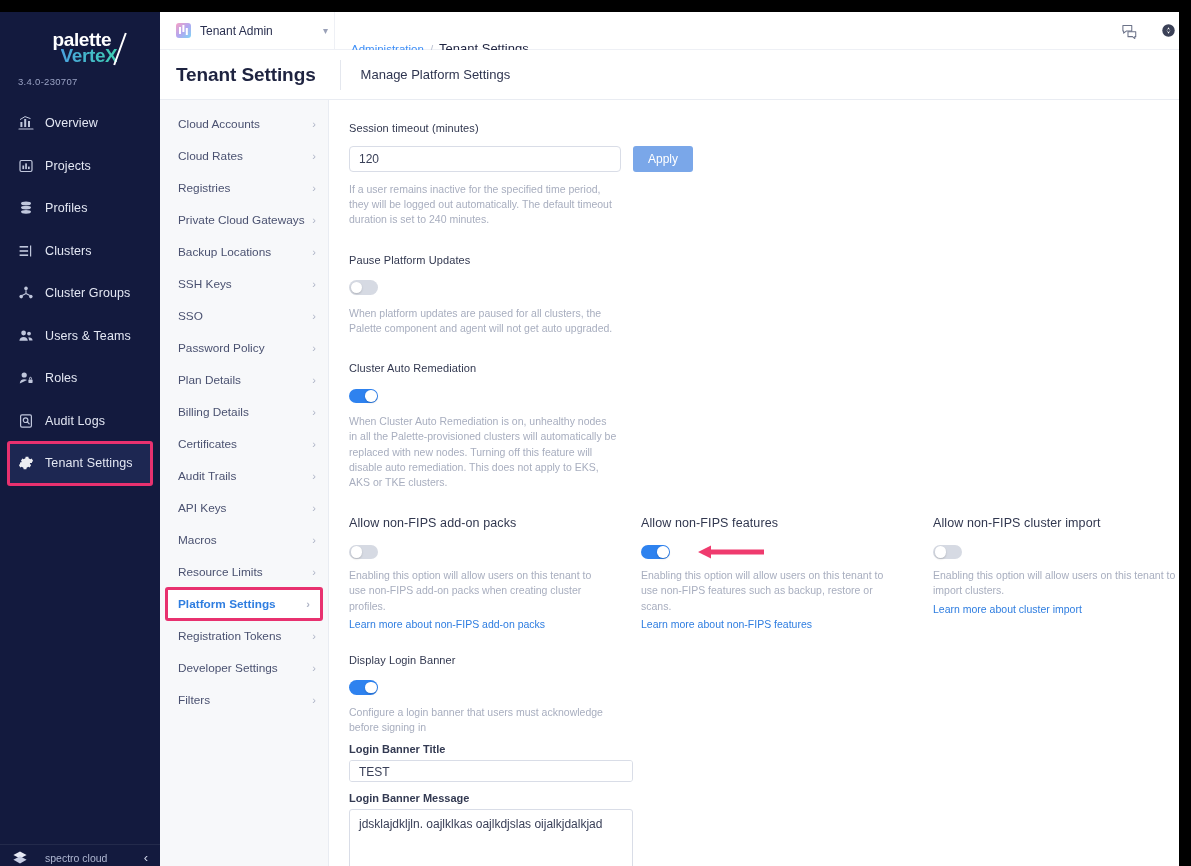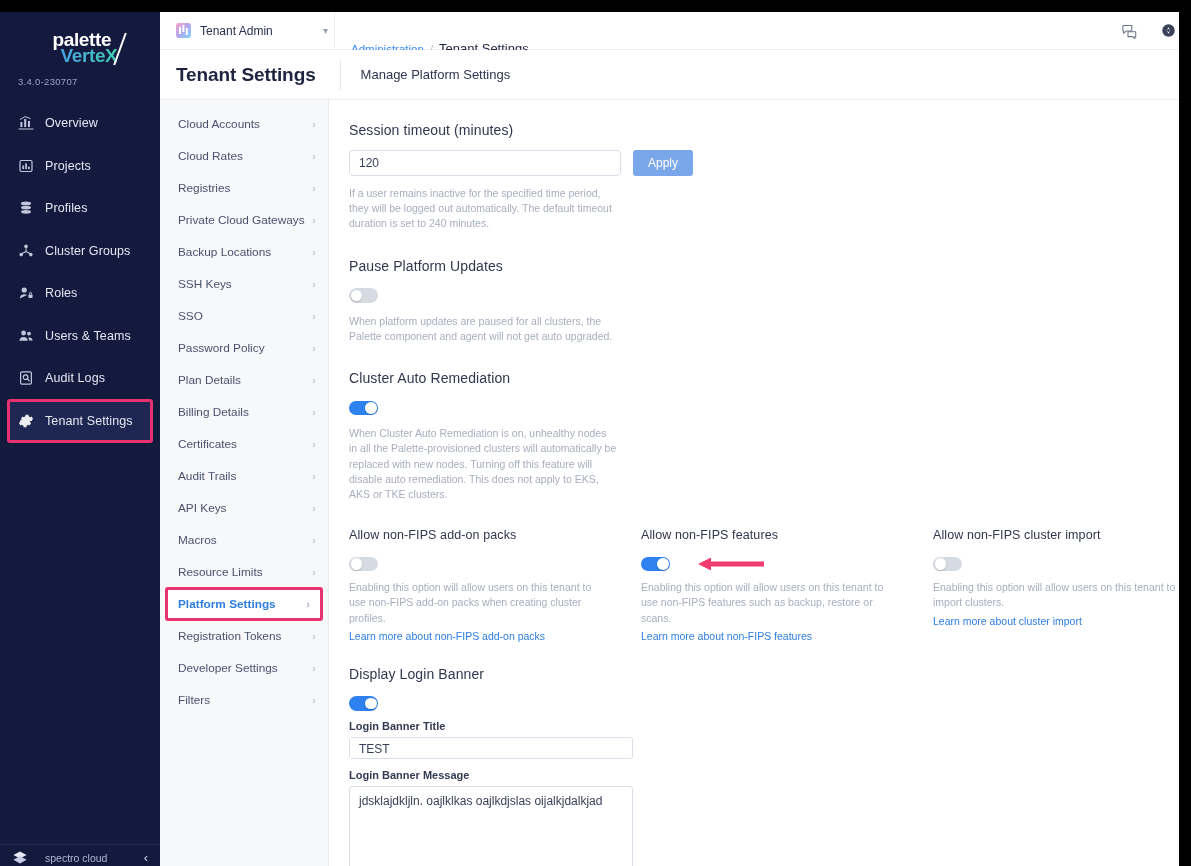--- a/index.html
+++ b/index.html
@@ -143,21 +143,21 @@
   .sm-item .sm-chev { margin-left: auto; color: #aeb4c6; font-size: 11px; }
   .sm-item.active { color: #2e7de0; background: #ffffff; font-weight: 600; }
   .sm-item.highlighted {
     outline: 3px solid #e8316f; outline-offset: -2px;
     margin: 0 6px; padding-left: 12px; border-radius: 2px;
     background: #ffffff;
   }
 
   
   .content { flex: 1; padding: 22px 0 0 20px; overflow: hidden; position: relative; background:#fff; }
-  .sec-title { font-size: 14px; color: #31374f; margin-bottom: 12px; letter-spacing: .1px; }
+  .sec-title { font-size: 11px; color: #31374f; margin-bottom: 12px; letter-spacing: .1px; }
   .sec-title.small { font-size: 12.5px; }
   .row-inline { display: flex; align-items: center; gap: 12px; }
   .text-input {
     width: 272px; height: 26px;
     border: 1px solid #d9dde7; border-radius: 4px;
     padding: 0 9px; font-size: 12px; color: #3a4058;
     font-family: "Liberation Sans", sans-serif; background: #fff;
     outline: none;
   }
   .btn-primary {
@@ -249,49 +249,58 @@
 
       <div class="nav-item">
         <svg class="nav-ico" viewBox="0 0 16 16">
           <ellipse cx="8" cy="3.4" rx="5" ry="1.9" fill="#cfd6ea"></ellipse>
           <ellipse cx="8" cy="7.6" rx="5" ry="1.9" fill="#cfd6ea"></ellipse>
           <ellipse cx="8" cy="11.8" rx="5" ry="1.9" fill="#cfd6ea"></ellipse>
         </svg>
         <span>Profiles</span>
       </div>
 
+      <div class="nav-item">
+        <svg class="nav-ico" viewBox="0 0 16 16">
+          <rect x="1.6" y="3" width="8.5" height="1.6" fill="#cfd6ea"></rect>
+          <rect x="1.6" y="7.2" width="8.5" height="1.6" fill="#cfd6ea"></rect>
+          <rect x="1.6" y="11.4" width="8.5" height="1.6" fill="#cfd6ea"></rect>
+          <path d="M12.6 2.6v10.8" stroke="#cfd6ea" stroke-width="1.2"></path>
+        </svg>
+        <span>Clusters</span>
+      </div>
 
       <div class="nav-item">
         <svg class="nav-ico" viewBox="0 0 16 16">
           <circle cx="8" cy="3.4" r="1.8" fill="#cfd6ea"></circle>
           <circle cx="3.2" cy="11.6" r="1.8" fill="#cfd6ea"></circle>
           <circle cx="12.8" cy="11.6" r="1.8" fill="#cfd6ea"></circle>
           <path d="M8 5.2v3.2M8 8.4 4.2 10.6M8 8.4 11.8 10.6" stroke="#cfd6ea" stroke-width="1.1" fill="none"></path>
         </svg>
         <span>Cluster Groups</span>
       </div>
 
       <div class="nav-item">
         <svg class="nav-ico" viewBox="0 0 16 16">
+          <circle cx="5.6" cy="5" r="2.4" fill="#cfd6ea"></circle>
+          <circle cx="11" cy="5.6" r="1.9" fill="#cfd6ea"></circle>
+          <path d="M1.4 12.8c0-2.4 1.9-3.8 4.2-3.8s4.2 1.4 4.2 3.8z" fill="#cfd6ea"></path>
+          <path d="M10.4 9.2c2 0 4.2 1 4.2 3.2h-3.4" fill="#cfd6ea"></path>
+        </svg>
+        <span>Users &amp; Teams</span>
+      </div>
+
+      <div class="nav-item">
+        <svg class="nav-ico" viewBox="0 0 16 16">
           <circle cx="6.2" cy="5" r="2.6" fill="#cfd6ea"></circle>
           <path d="M1.8 13.4c0-2.6 2-4.2 4.4-4.2 1.1 0 2.1.3 2.9.9" fill="#cfd6ea"></path>
           <rect x="10.4" y="9.4" width="4.2" height="3.6" rx=".7" fill="#cfd6ea"></rect>
           <path d="M11.6 9.4V8.2a.9.9 0 0 1 1.8 0v1.2" stroke="#cfd6ea" stroke-width="1" fill="none"></path>
         </svg>
         <span>Roles</span>
-      </div>
-
-      <div class="nav-item">
-        <svg class="nav-ico" viewBox="0 0 16 16">
-          <circle cx="5.6" cy="5" r="2.4" fill="#cfd6ea"></circle>
-          <circle cx="11" cy="5.6" r="1.9" fill="#cfd6ea"></circle>
-          <path d="M1.4 12.8c0-2.4 1.9-3.8 4.2-3.8s4.2 1.4 4.2 3.8z" fill="#cfd6ea"></path>
-          <path d="M10.4 9.2c2 0 4.2 1 4.2 3.2h-3.4" fill="#cfd6ea"></path>
-        </svg>
-        <span>Users &amp; Teams</span>
       </div>
 
       <div class="nav-item">
         <svg class="nav-ico" viewBox="0 0 16 16">
           <rect x="2.6" y="1.8" width="10.8" height="12.4" rx="1.4" fill="none" stroke="#cfd6ea" stroke-width="1.2"></rect>
           <circle cx="7.6" cy="7.2" r="2.3" fill="none" stroke="#cfd6ea" stroke-width="1.2"></circle>
           <path d="M9.3 8.9 11.2 10.9" stroke="#cfd6ea" stroke-width="1.3" stroke-linecap="round"></path>
         </svg>
         <span>Audit Logs</span>
       </div>
@@ -489,20 +498,21 @@
             <div class="helper w3">Enabling this option will allow users on this tenant to import clusters.</div>
             <a class="link">Learn more about cluster import</a>
           </div>
         </div>
 
         <div style="height:22px"></div>
 
         <div class="block">
           <div class="sec-title">Display Login Banner</div>
           <div class="toggle on"><span class="knob"></span></div>
+          <div class="helper" style="margin-top:9px;max-width:256px;">Configure a login banner that users must acknowledge before signing in</div>
 
           <div style="margin-top:8px">
             <div class="lbl">Login Banner Title</div>
             <textarea class="textarea-box" rows="1" style="height: 22px; padding-top: 4px;">TEST</textarea>
           </div>
 
           <div style="margin-top:10px">
             <div class="lbl">Login Banner Message</div>
             <textarea class="textarea-box" rows="5" style="height: 84px;">jdsklajdkljln. oajlklkas oajlkdjslas oijalkjdalkjad</textarea>
           </div>

